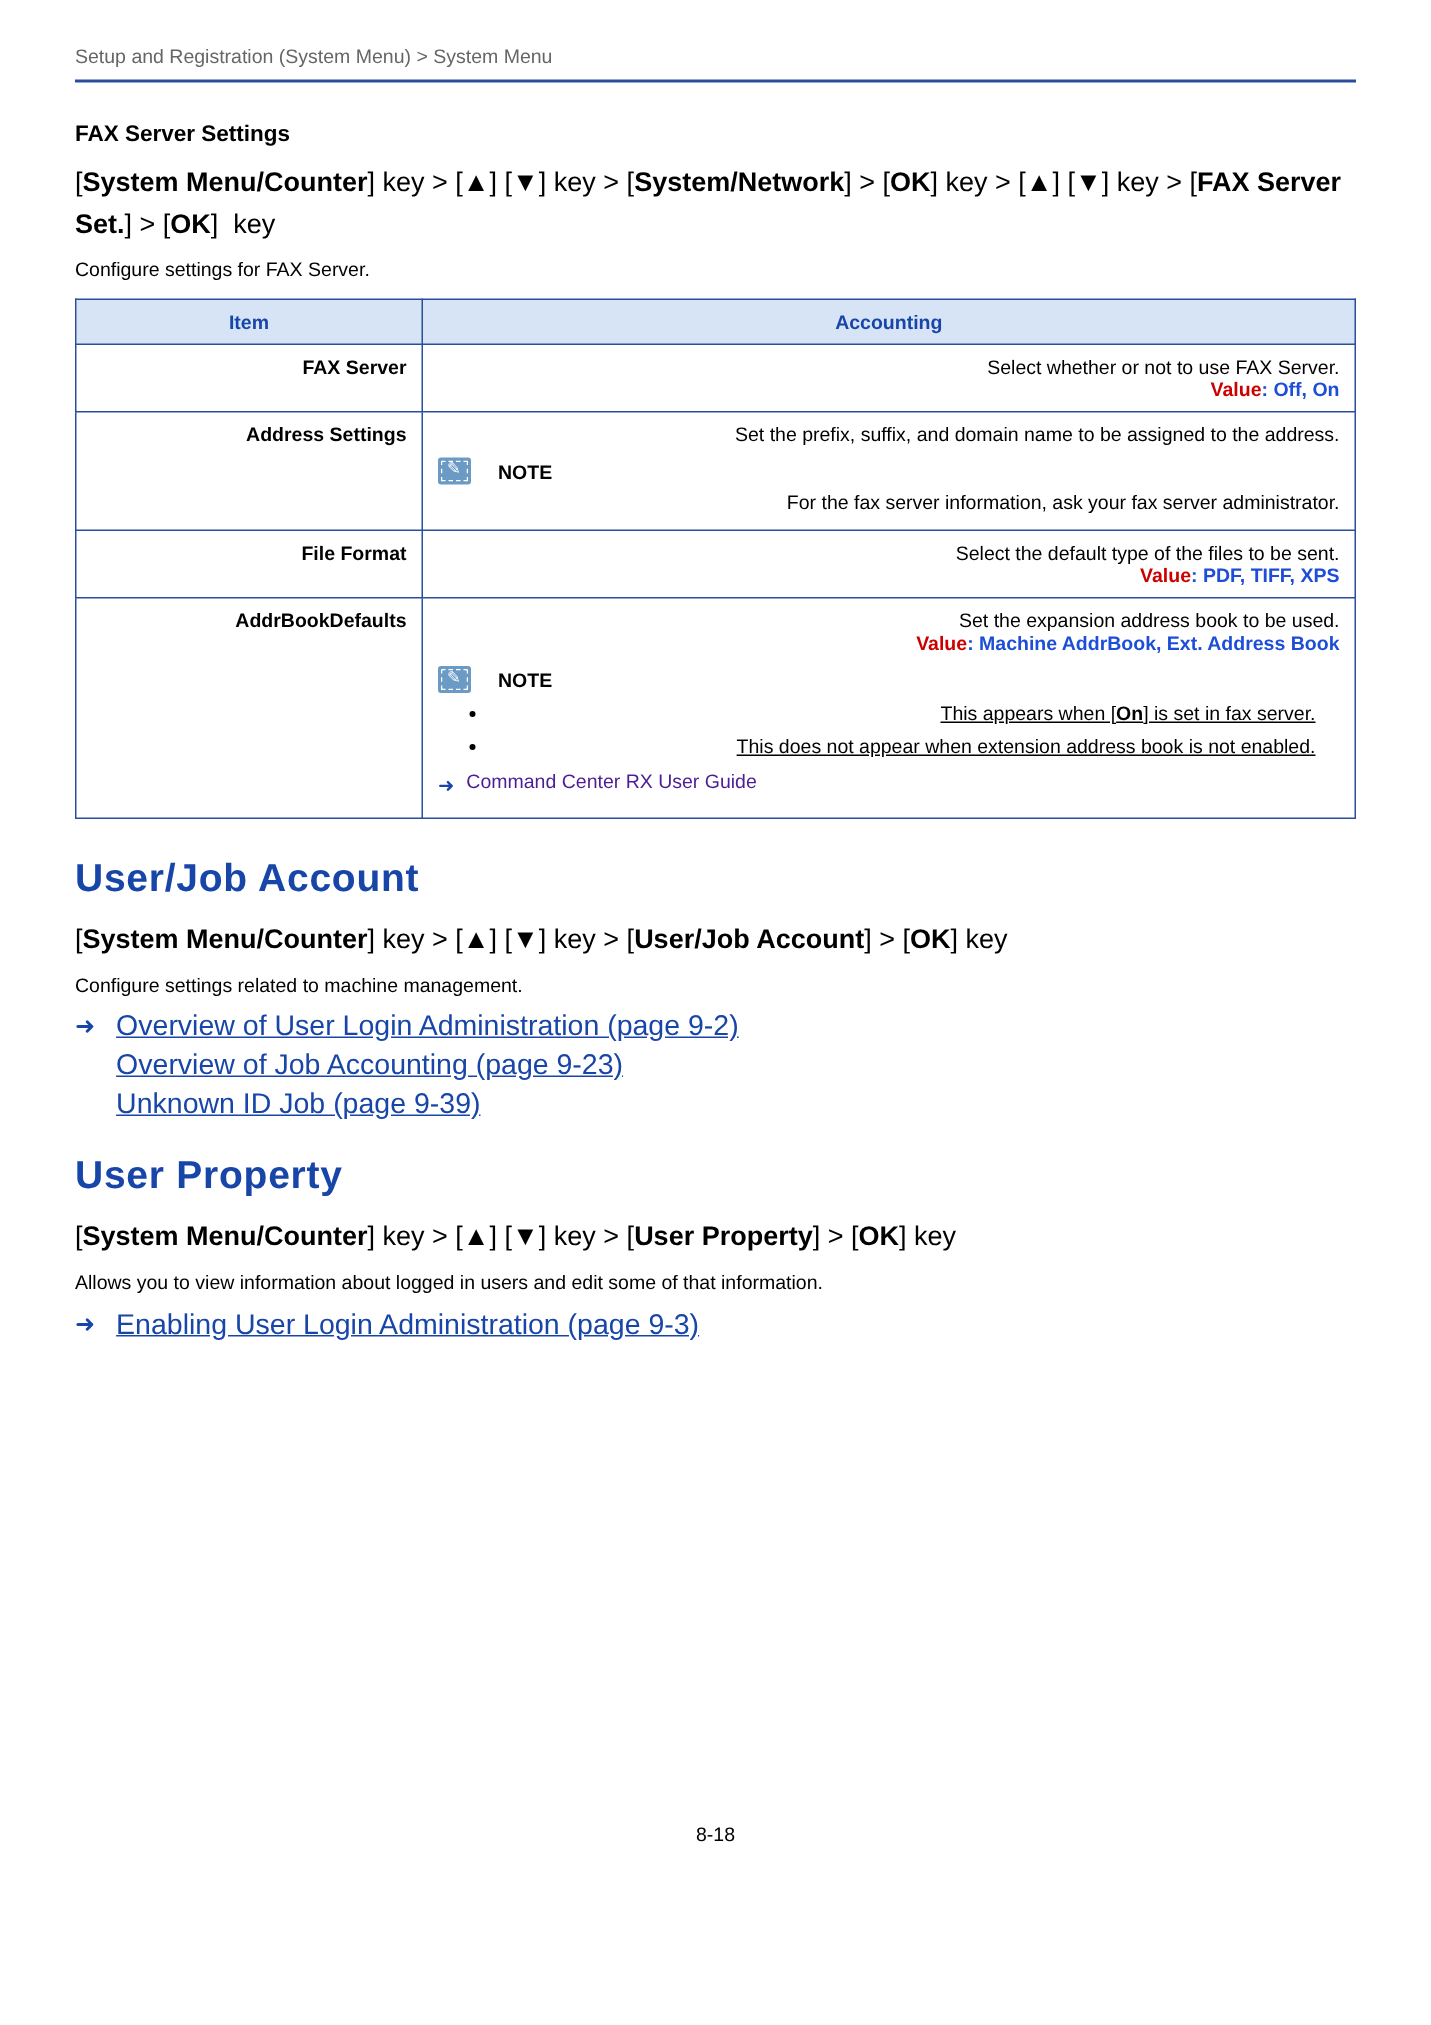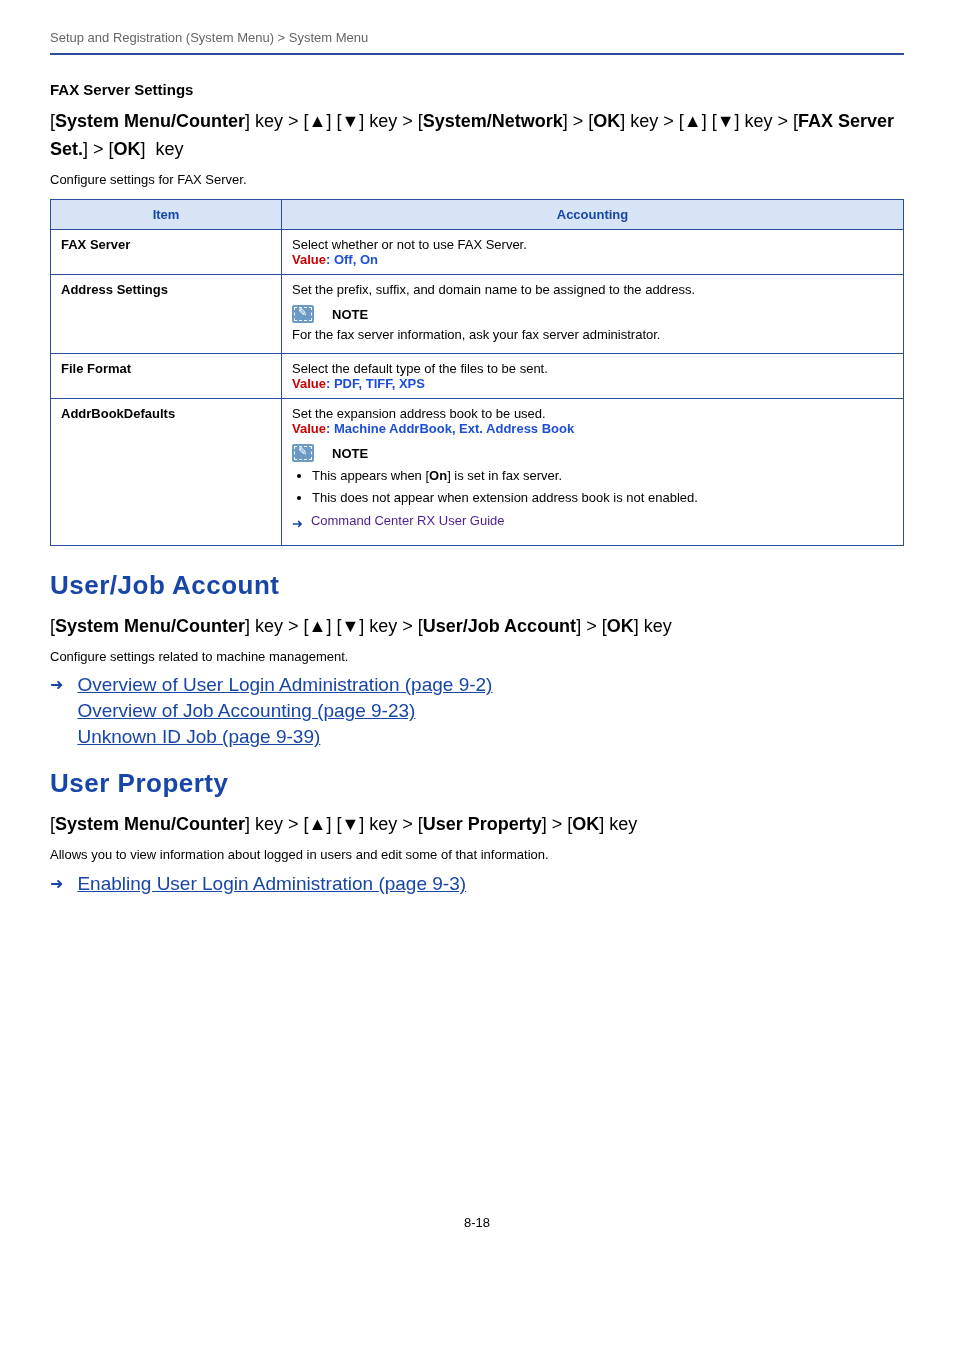--- a/index.html
+++ b/index.html
@@ -42,21 +42,21 @@
   table.settings {
     border-collapse: collapse;
     width: 100%;
     margin: 10px 0 24px 0;
   }
   table.settings th, table.settings td {
     border: 1px solid #2a4e9b;
     font-size: 13px;
     padding: 7px 10px;
     vertical-align: top;
-    text-align: left;
+    text-align: right;
   }
   table.settings th {
     background: #d6e4f5;
     color: #1846a8;
     text-align: center;
     font-weight: bold;
   }
   table.settings th.col-item { width: 210px; }
   table.settings td.item { font-weight: bold; }
   .value-label { color: #cc0000; font-weight: bold; }
@@ -93,21 +93,21 @@
     font-size: 11px;
     left: 6px;
     top: 1px;
   }
   .note-label { font-weight: bold; font-size: 13px; }
   ul.bullets {
     margin: 4px 0 6px 0;
     padding-left: 20px;
     font-size: 13px;
   }
-  ul.bullets li { margin: 2px 0; line-height: 1.5; }
+  ul.bullets li { margin: 2px 16px; line-height: 1.5; text-decoration: underline; }
   .arrow-link-row {
     display: flex;
     align-items: flex-start;
     gap: 8px;
     margin: 2px 0;
   }
   .small-arrow {
     color: #1846a8;
     font-size: 13px;
     line-height: 1.5;

